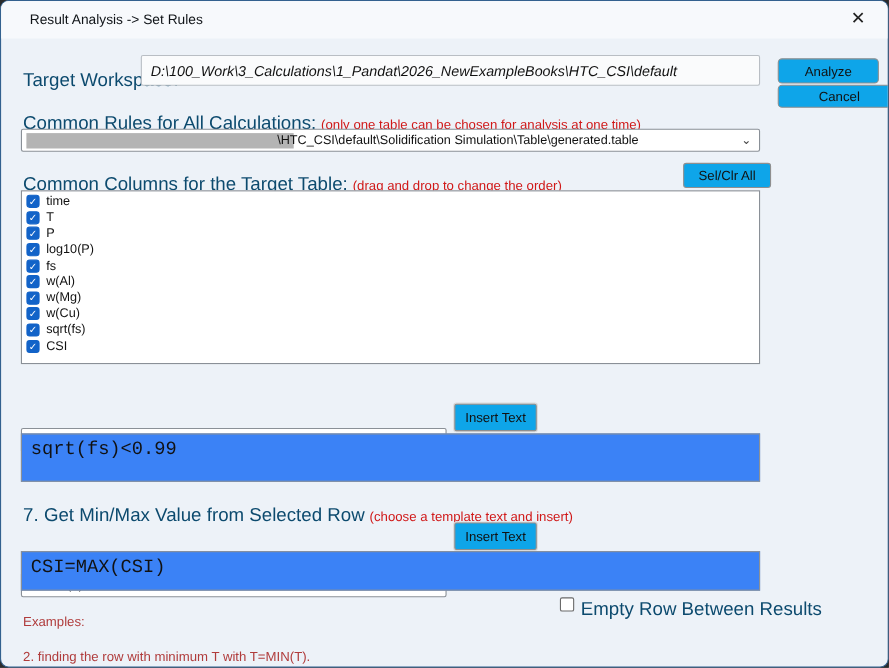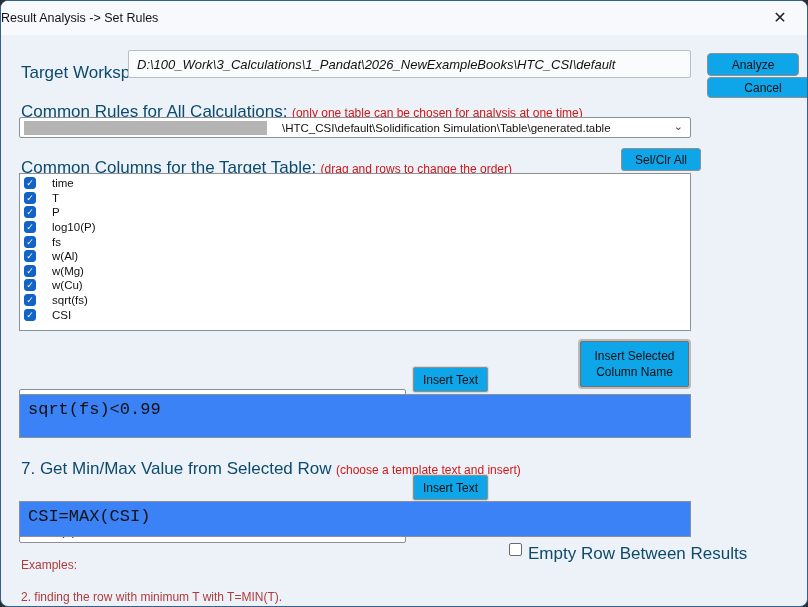--- a/index.html
+++ b/index.html
@@ -5,21 +5,21 @@
   * { margin:0; padding:0; box-sizing:border-box; }
   html,body { width:808px; height:607px; background:#2b2b2b; font-family:"Liberation Sans", sans-serif; }
   .dialog {
     position:relative; width:808px; height:607px;
     background:#edf2f8; border:1px solid #33618f; border-radius:8px; overflow:hidden;
   }
   .titlebar {
     position:absolute; left:0; top:0; width:100%; height:34px;
     background:#f7f9fc; display:flex; align-items:center;
   }
-  .title { font-size:12.5px; color:#101418; padding-left:0; }
+  .title { font-size:12.5px; color:#101418; padding-left:26px; }
   .close-btn {
     position:absolute; right:8px; top:2px; width:38px; height:28px;
     display:flex; align-items:center; justify-content:center;
     font-size:16px; color:#222; cursor:pointer; font-weight:300;
   }
   .lbl-blue { color:#0c4a6e; font-size:17px; }
   .lbl-red  { color:#d01818; font-size:12px; }
   .abs { position:absolute; }
 
   .textbox {
@@ -45,21 +45,21 @@
   .redact { position:absolute; left:4px; top:3px; height:14px; width:243px; background:#b4b4b4; }
 
   .listbox {
     background:#ffffff; border:1px solid #8a9097; overflow:hidden; padding-top:2px;
   }
   .col-row { display:flex; align-items:center; height:14.6px; padding-left:4px; }
   .cbx {
     width:12px; height:12px; border-radius:3px; background:#1263c8; border:1px solid #1263c8;
     color:#fff; font-size:9px; line-height:11px; text-align:center; flex:0 0 12px; cursor:pointer;
   }
-  .col-label { font-size:11.5px; color:#111; margin-left:16px; }
+  .col-label { font-size:11.5px; color:#111; margin-left:6px; }
 
   .exprbox {
     background:#3b82f6; border:1px solid #8a9097;
     font-family:"Liberation Mono", monospace; font-size:17px; color:#111;
     padding:5px 8px;
   }
   .checkbox-empty {
     width:13px; height:13px; background:#fff; border:1px solid #6a6a6a; border-radius:2px; cursor:pointer;
   }
   .example { color:#b03c3c; font-size:12px; }
@@ -79,27 +79,27 @@
 
   <button class="abs btn" style="left:706px; top:52px; width:92px; height:23px;">Analyze</button>
   <button class="abs btn" style="left:706px; top:76px; width:112px; height:21px;">Cancel</button>
 
   <div class="abs" style="left:20px; top:101px; width:760px;">
     <span class="lbl-blue">Common Rules for All Calculations:</span>
     <span class="lbl-red">(only one table can be chosen for analysis at one time)</span>
   </div>
   <div class="abs combo" style="left:18px; top:116px; width:672px; height:21px;">
     <span class="redact"></span>
-    <span style="position:absolute; left:262px;">\HTC_CSI\default\Solidification Simulation\Table\generated.table</span>
+    <span style="position:absolute; left:232px;">\HTC_CSI\default\Solidification Simulation\Table\generated.table</span>
     <span class="chev">⌄</span>
   </div>
 
   <div class="abs" style="left:20px; top:157px; width:580px;">
     <span class="lbl-blue">Common Columns for the Target Table:</span>
-    <span class="lbl-red">(drag and rows to change the order)</span>
+    <span class="lbl-red">(drag and drop to change the order)</span>
   </div>
   <button class="abs btn" style="left:620px; top:147px; width:80px; height:23px; border-radius:3px;">Sel/Clr All</button>
   <div class="abs listbox" style="left:18px; top:172px; width:672px; height:158px;" id="columns-list">
       <div class="col-row">
         <span class="cbx">✓</span>
         <span class="col-label">time</span>
       </div>
       <div class="col-row">
         <span class="cbx">✓</span>
         <span class="col-label">T</span>
@@ -131,24 +131,20 @@
       <div class="col-row">
         <span class="cbx">✓</span>
         <span class="col-label">sqrt(fs)</span>
       </div>
       <div class="col-row">
         <span class="cbx">✓</span>
         <span class="col-label">CSI</span>
       </div>
     </div>
 
-  <button class="abs btn btn-focus" style="left:579px; top:340px; width:109px; height:46px; flex-direction:column; line-height:1.35;">
-    <span>Insert Selected</span>
-    <span>Column Name</span>
-  </button>
   <div class="abs combo" style="left:18px; top:367px; width:387px; height:23px;">
     <span>fl=1.0</span>
     <span class="chev">⌄</span>
   </div>
   <button class="abs btn" style="left:412px; top:366px; width:75px; height:25px; border-radius:2px; box-shadow:0 0 0 1px #d9d9d9;">Insert Text</button>
   <div class="abs exprbox" style="left:18px; top:393px; width:672px; height:44px;">sqrt(fs)&lt;0.99</div>
 
   <div class="abs" style="left:20px; top:458px; width:560px;">
     <span class="lbl-blue">7. Get Min/Max Value from Selected Row</span>
     <span class="lbl-red">(choose a template text and insert)</span>

